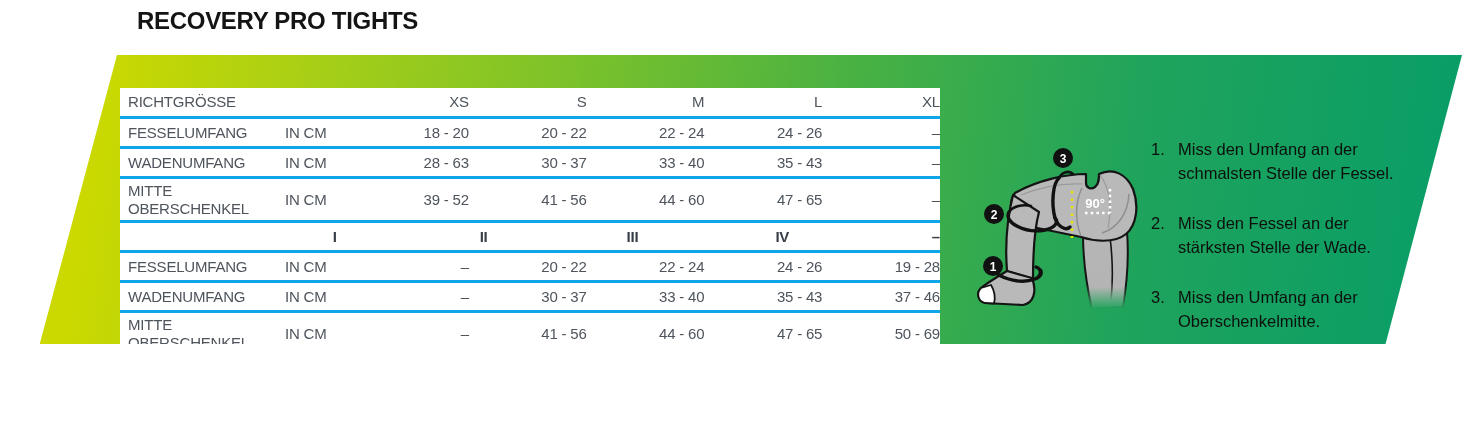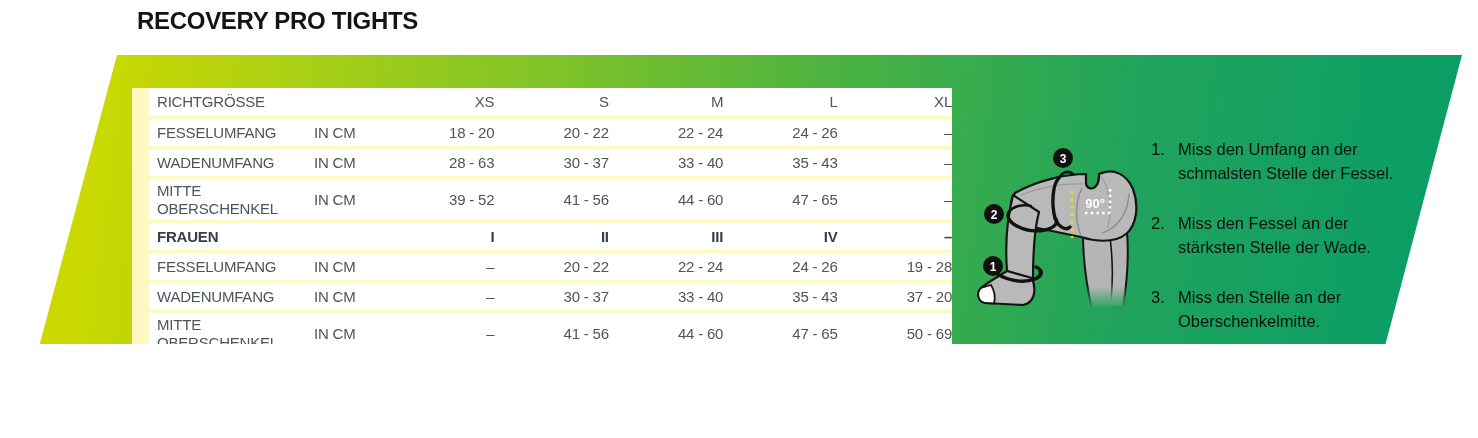--- a/index.html
+++ b/index.html
@@ -14,22 +14,22 @@
     clip-path:polygon(117px 55px, 1462px 55px, 1367px 414px, 21px 414px);
     background:linear-gradient(97deg,
       #cbd900 7%, #a8cf16 21%, #7cc22a 38%, #48b143 57%, #21a45b 75%, #0a9e66 96%);
   }
   .title {
     position:absolute; left:137px; top:7px;
     font-size:24px; font-weight:700; color:#141414; letter-spacing:-0.3px;
   }
   
   .size-table {
-    position:absolute; left:132px; top:88px; width:820px;
-    background:#fef9c3; display:flex; flex-direction:column;padding-left:17px;
+    position:absolute; left:120px; top:88px; width:820px;
+    background:#0ea5e9; display:flex; flex-direction:column;
   }
   .trow { display:flex; align-items:center; background:#ffffff; height:27px; }
   .trow + .trow { margin-top:3px; }
   .trow.header { height:28px; }
   .trow.tall { height:41px; }
   .cell {
     font-size:15px; color:#4e545c; letter-spacing:-0.2px; line-height:1.15;
   }
   .c-label { width:165px; padding-left:8px; white-space:pre-line; }
   .c-unit  { width:66px; }
@@ -90,21 +90,20 @@
         <div class="cell c-label">MITTE
 OBERSCHENKEL</div>
         <div class="cell c-unit">IN CM</div>
         <div class="cell c-val">39 - 52</div>
         <div class="cell c-val">41 - 56</div>
         <div class="cell c-val">44 - 60</div>
         <div class="cell c-val">47 - 65</div>
         <div class="cell c-val">–</div>
       </div>
       <div class="trow bold ">
-        <div class="cell c-label">FRAUEN</div>
         <div class="cell c-unit"></div>
         <div class="cell c-val">I</div>
         <div class="cell c-val">II</div>
         <div class="cell c-val">III</div>
         <div class="cell c-val">IV</div>
         <div class="cell c-val">–</div>
       </div>
       <div class="trow ">
         <div class="cell c-label">FESSELUMFANG</div>
         <div class="cell c-unit">IN CM</div>
@@ -114,21 +113,21 @@
         <div class="cell c-val">24 - 26</div>
         <div class="cell c-val">19 - 28</div>
       </div>
       <div class="trow ">
         <div class="cell c-label">WADENUMFANG</div>
         <div class="cell c-unit">IN CM</div>
         <div class="cell c-val">–</div>
         <div class="cell c-val">30 - 37</div>
         <div class="cell c-val">33 - 40</div>
         <div class="cell c-val">35 - 43</div>
-        <div class="cell c-val">37 - 20</div>
+        <div class="cell c-val">37 - 46</div>
       </div>
       <div class="trow tall">
         <div class="cell c-label">MITTE
 OBERSCHENKEL</div>
         <div class="cell c-unit">IN CM</div>
         <div class="cell c-val">–</div>
         <div class="cell c-val">41 - 56</div>
         <div class="cell c-val">44 - 60</div>
         <div class="cell c-val">47 - 65</div>
         <div class="cell c-val">50 - 69</div>
@@ -215,17 +214,17 @@
       <div class="instr">
         <span class="num">1.</span>
         <span class="txt">Miss den Umfang an der schmalsten Stelle der Fessel.</span>
       </div>
       <div class="instr">
         <span class="num">2.</span>
         <span class="txt">Miss den Fessel an der stärksten Stelle der Wade.</span>
       </div>
       <div class="instr">
         <span class="num">3.</span>
-        <span class="txt">Miss den Stelle an der Oberschenkelmitte.</span>
+        <span class="txt">Miss den Umfang an der Oberschenkelmitte.</span>
       </div>
     </div>
 
 </div>
 
 </body></html>

